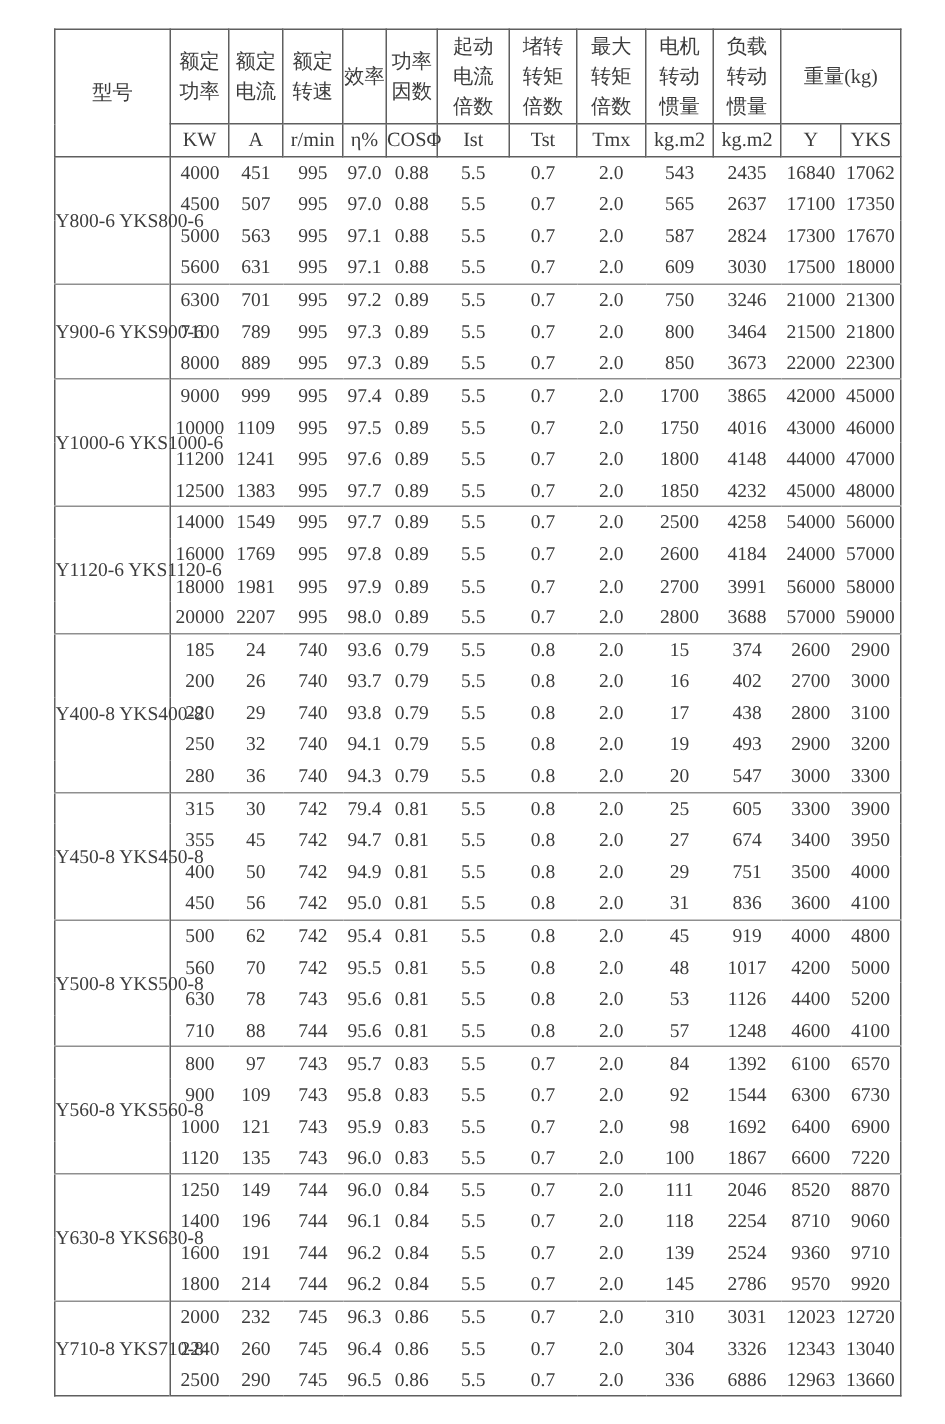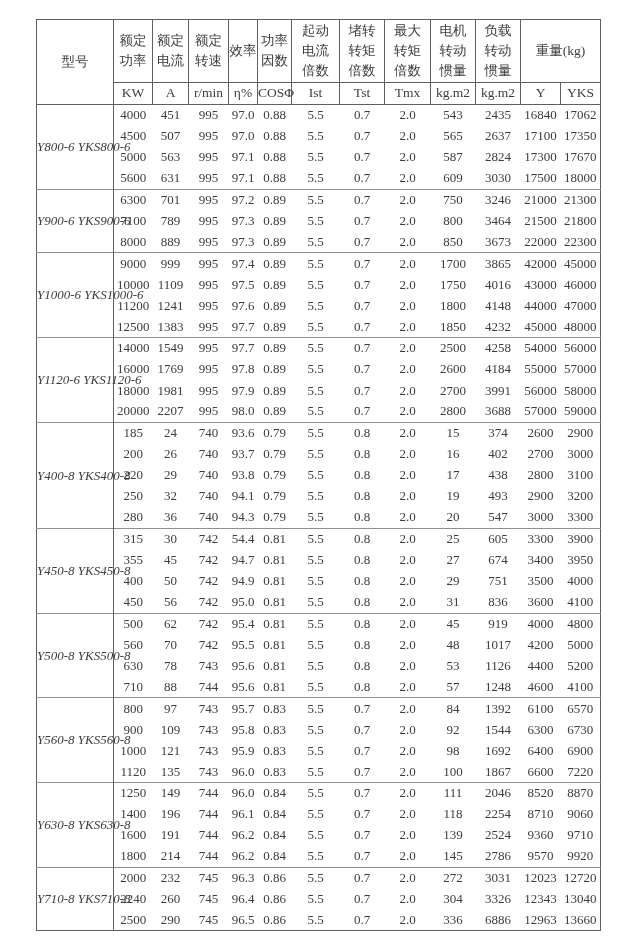--- a/index.html
+++ b/index.html
@@ -43,21 +43,20 @@
     text-align: center;
     vertical-align: middle;
     padding: 0;
     white-space: nowrap;
   }
   td.model-cell {
     border-right: 1px solid #5f5f5f;
     white-space: pre-line;
     line-height: 1.65;
     font-size: 13px;
-    font-style: italic;
   }
   tbody tr.group-first td { border-top: 1px solid #8f8f8f; }
 </style>
 </head>
 <body>
 
 <div class="page">
   <table class="spec-table">
     <colgroup>
       <col style="width:77px">
@@ -299,21 +298,21 @@
           <td>16000</td>
           <td>1769</td>
           <td>995</td>
           <td>97.8</td>
           <td>0.89</td>
           <td>5.5</td>
           <td>0.7</td>
           <td>2.0</td>
           <td>2600</td>
           <td>4184</td>
-          <td>55000</td>
+          <td>24000</td>
           <td>57000</td>
         </tr>
         <tr>
           <td>18000</td>
           <td>1981</td>
           <td>995</td>
           <td>97.9</td>
           <td>0.89</td>
           <td>5.5</td>
           <td>0.7</td>
@@ -408,21 +407,21 @@
           <td>547</td>
           <td>3000</td>
           <td>3300</td>
         </tr>
         <tr class="group-first">
           <td rowspan="4" class="model-cell">Y450-8
 YKS450-8</td>
           <td>315</td>
           <td>30</td>
           <td>742</td>
-          <td>54.4</td>
+          <td>79.4</td>
           <td>0.81</td>
           <td>5.5</td>
           <td>0.8</td>
           <td>2.0</td>
           <td>25</td>
           <td>605</td>
           <td>3300</td>
           <td>3900</td>
         </tr>
         <tr>
@@ -645,21 +644,21 @@
           <td rowspan="3" class="model-cell">Y710-8
 YKS710-8</td>
           <td>2000</td>
           <td>232</td>
           <td>745</td>
           <td>96.3</td>
           <td>0.86</td>
           <td>5.5</td>
           <td>0.7</td>
           <td>2.0</td>
-          <td>272</td>
+          <td>310</td>
           <td>3031</td>
           <td>12023</td>
           <td>12720</td>
         </tr>
         <tr>
           <td>2240</td>
           <td>260</td>
           <td>745</td>
           <td>96.4</td>
           <td>0.86</td>

